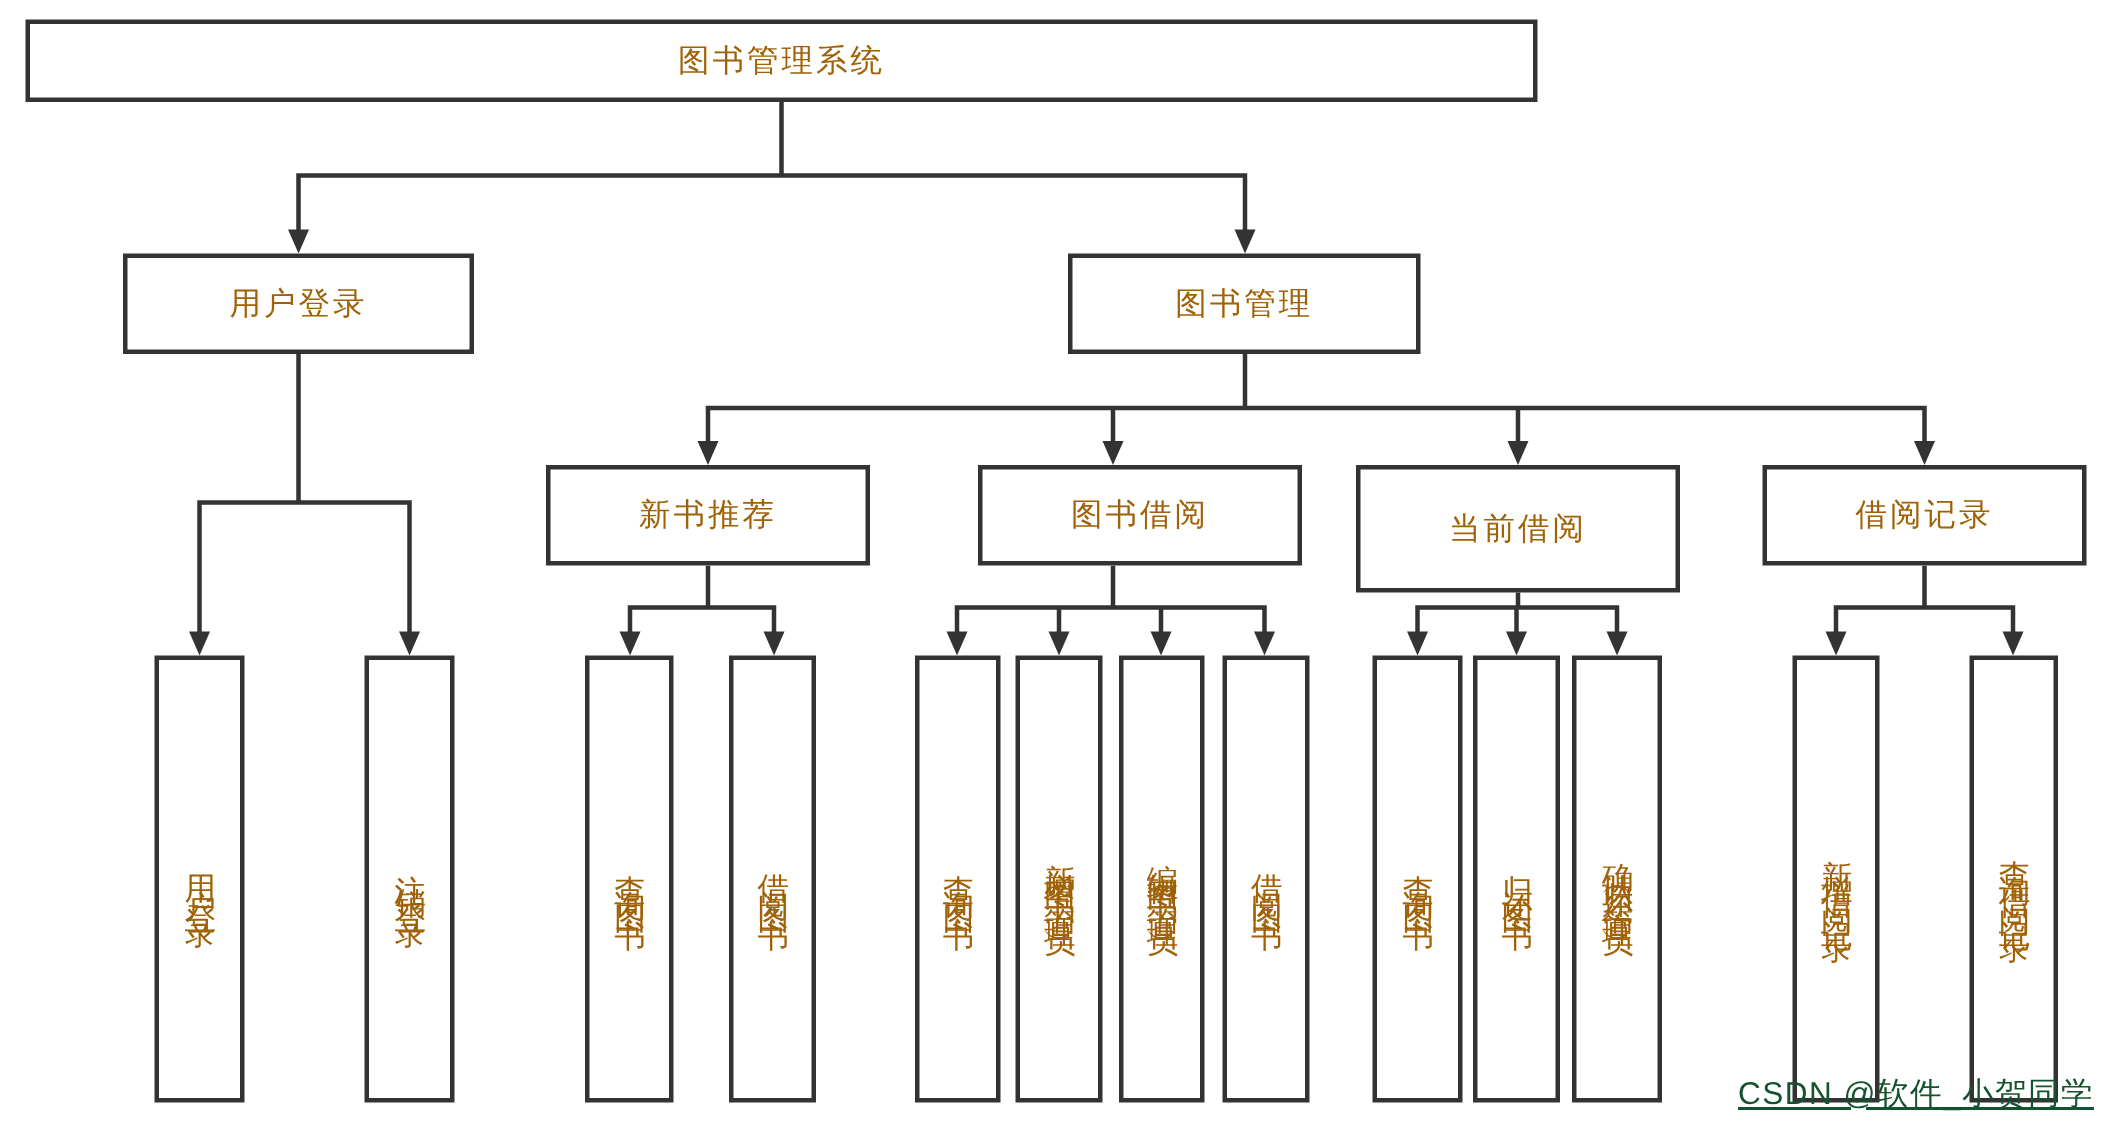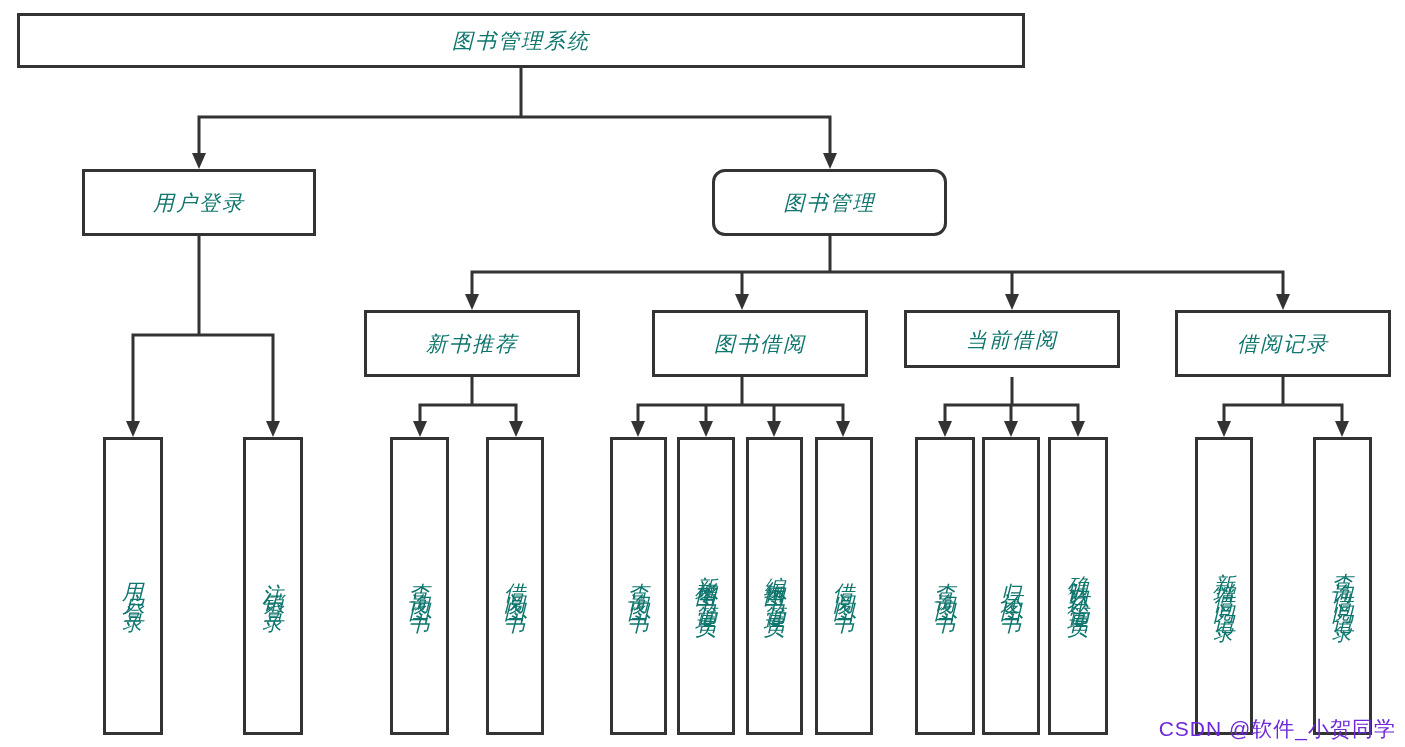--- a/index.html
+++ b/index.html
@@ -19,22 +19,21 @@
   }
   .box {
     position: absolute;
     box-sizing: border-box;
     border: 3px solid #333333;
     background: #ffffff;
     display: flex;
     align-items: center;
     justify-content: center;
     z-index: 2;
-    color: #0f766e;
-    font-style: italic;
+    color: #a16207;
   }
   .hlbl {
     font-size: 21px;
     letter-spacing: 2px;
     white-space: nowrap;
     line-height: 1;
   }
   .vlbl {
     writing-mode: vertical-rl;
     text-orientation: mixed;
@@ -42,23 +41,24 @@
     letter-spacing: 10px;
     line-height: 1;
     white-space: nowrap;
   }
   .watermark {
     position: absolute;
     right: 9px;
     bottom: 4px;
     font-size: 21px;
     letter-spacing: 1px;
-    color: #6d28d9;
+    color: #14532d;
     z-index: 3;
     white-space: nowrap;
+    text-decoration: underline;
   }
 </style>
 </head>
 <body>
 
 <div class="stage">
 
   <svg class="wires" width="1405" height="747" viewBox="0 0 1405 747" xmlns="http://www.w3.org/2000/svg">
     <g stroke="#333333" stroke-width="3" fill="none">
 
@@ -99,31 +99,31 @@
     </g>
   </svg>
 
   <div class="box" style="left:17px; top:13px; width:1008px; height:55px;">
     <span class="hlbl">图书管理系统</span>
   </div>
 
   <div class="box" style="left:82px; top:169px; width:234px; height:67px;">
     <span class="hlbl">用户登录</span>
   </div>
-  <div class="box" style="left:712px; top:169px; width:235px; height:67px;border-radius:13px;">
+  <div class="box" style="left:712px; top:169px; width:235px; height:67px;">
     <span class="hlbl">图书管理</span>
   </div>
 
   <div class="box" style="left:364px; top:310px; width:216px; height:67px;">
     <span class="hlbl">新书推荐</span>
   </div>
   <div class="box" style="left:652px; top:310px; width:216px; height:67px;">
     <span class="hlbl">图书借阅</span>
   </div>
-  <div class="box" style="left:904px; top:310px; width:216px; height:58px;">
+  <div class="box" style="left:904px; top:310px; width:216px; height:85px;">
     <span class="hlbl">当前借阅</span>
   </div>
   <div class="box" style="left:1175px; top:310px; width:216px; height:67px;align-items:center;">
     <span class="hlbl">借阅记录</span>
   </div>
 
   <div class="box" style="left:103px; top:437px; width:60px; height:298px;">
     <span class="vlbl">用户登录</span>
   </div>
   <div class="box" style="left:243px; top:437px; width:60px; height:298px;">

